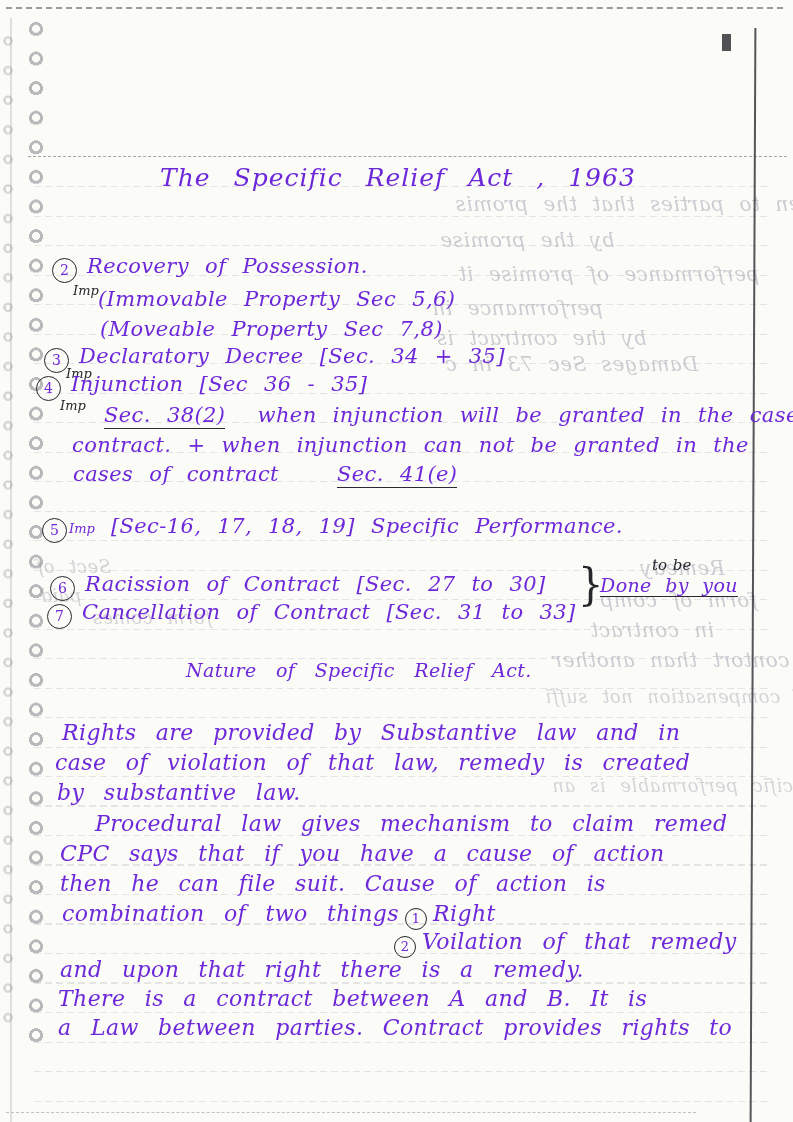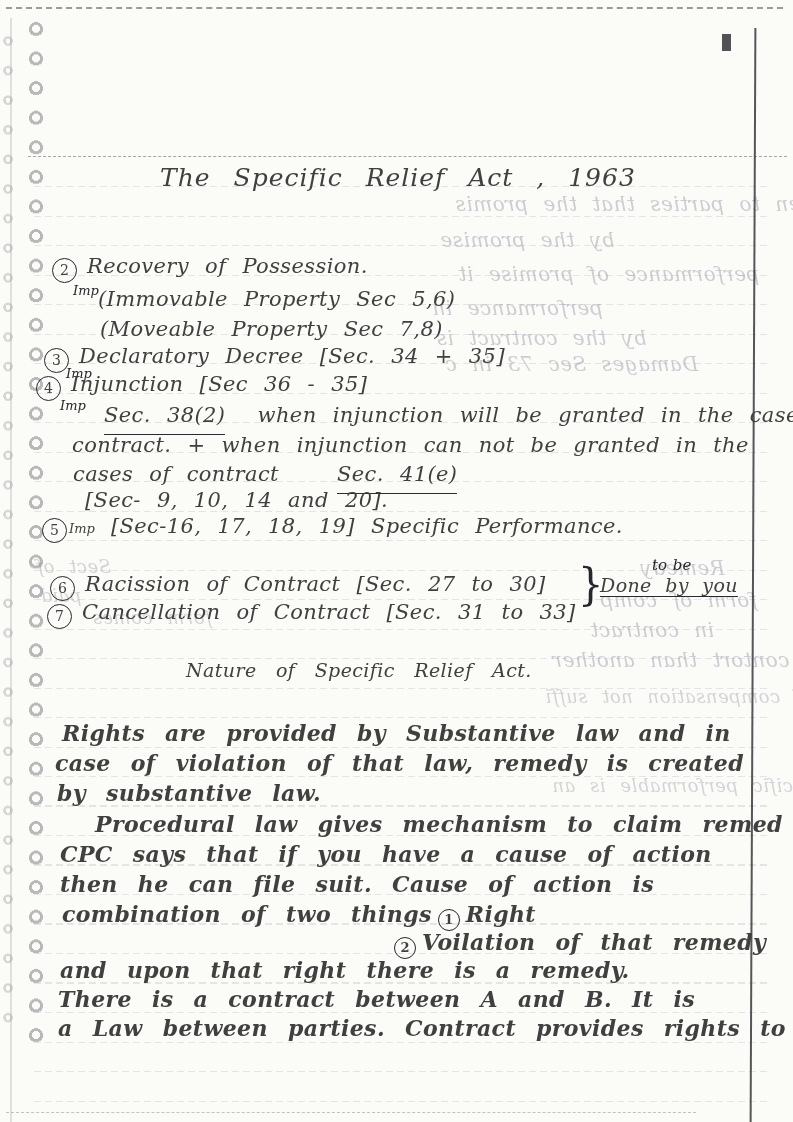--- a/index.html
+++ b/index.html
@@ -32,37 +32,37 @@
     background-size:32px 29.6px;background-repeat:repeat-y;
   }
   .tears{
     position:absolute;left:2px;top:26px;width:18px;height:1010px;z-index:2;
     background-image:radial-gradient(circle at 6px 15px, rgba(0,0,0,0) 0 2.5px, rgba(135,135,142,.32) 2.5px 4.5px, rgba(0,0,0,0) 5px);
     background-size:18px 29.6px;background-repeat:repeat-y;
   }
   
   .line{
     position:absolute;white-space:nowrap;z-index:4;
-    color:#404040;font-style:italic;font-size:21px;
+    color:#6d28d9;font-style:italic;font-size:21px;
     letter-spacing:.4px;word-spacing:9px;
   }
   .big{font-size:25px;word-spacing:14px;letter-spacing:1px;}
-  .body-line{font-size:22px;word-spacing:12px;font-weight:bold;}
+  .body-line{font-size:22px;word-spacing:12px;}
   .cnum{
     display:inline-block;width:23px;height:23px;border:1.6px solid #26262c;border-radius:50%;
     text-align:center;line-height:22px;font-size:14px;font-style:normal;letter-spacing:0;word-spacing:0;
     margin-right:10px;vertical-align:-2px;
   }
   .cnum-sm{
     display:inline-block;width:20px;height:20px;border:1.4px solid #26262c;border-radius:50%;
     text-align:center;line-height:19px;font-size:13px;font-style:normal;letter-spacing:0;word-spacing:0;
     margin:0 6px;vertical-align:-2px;
   }
   .imp{position:absolute;font-size:13px;font-style:italic;letter-spacing:0;word-spacing:1px;z-index:4;color:#26262c;}
-  .ul{border-bottom:1.8px solid #2a2a30;padding-bottom:7px;}
+  .ul{border-bottom:1.8px solid #2a2a30;padding-bottom:1px;}
   .ul2{border-bottom:1.4px solid #2a2a30;}
   .brace{position:absolute;font-size:40px;font-style:normal;color:#26262c;z-index:4;transform:scaleY(1.1);}
   .gap{display:inline-block;width:58px;}
   
   .ghost{
     position:absolute;white-space:nowrap;z-index:2;
     font-style:italic;color:rgba(138,134,152,.40);
     transform:scaleX(-1);filter:blur(.5px);
     font-size:20px;letter-spacing:.5px;word-spacing:8px;
   }
@@ -120,21 +120,20 @@
   </div>
   <div class="imp" style="top:398px;left:60px">Imp</div>
 
   <div class="line" style="top:403px;left:104px">
     <span class="ul">Sec. 38(2)</span>&nbsp;&nbsp;<span>when injunction will be granted in the cases of</span>
   </div>
   <div class="line" style="top:433px;left:72px">contract. + when injunction can not be granted in the</div>
   <div class="line" style="top:462px;left:73px">
     <span>cases of contract</span><span class="gap"></span><span class="ul">Sec. 41(e)</span>
   </div>
-  <div class="line" style="top:488px;left:85px">[Sec- 9, 10, 14 and 20].</div>
 
   <div class="line" style="top:514px;left:42px">
     <span class="cnum" style="margin-right:2px">5</span><span style="font-size:13px;letter-spacing:0;word-spacing:1px">Imp</span>&nbsp;<span>[Sec-16, 17, 18, 19]  Specific Performance.</span>
   </div>
 
   <div class="line" style="top:572px;left:50px">
     <span class="cnum">6</span><span>Racission of Contract  [Sec. 27 to 30]</span>
   </div>
 
   <div class="brace" style="top:562px;left:578px">}</div>

